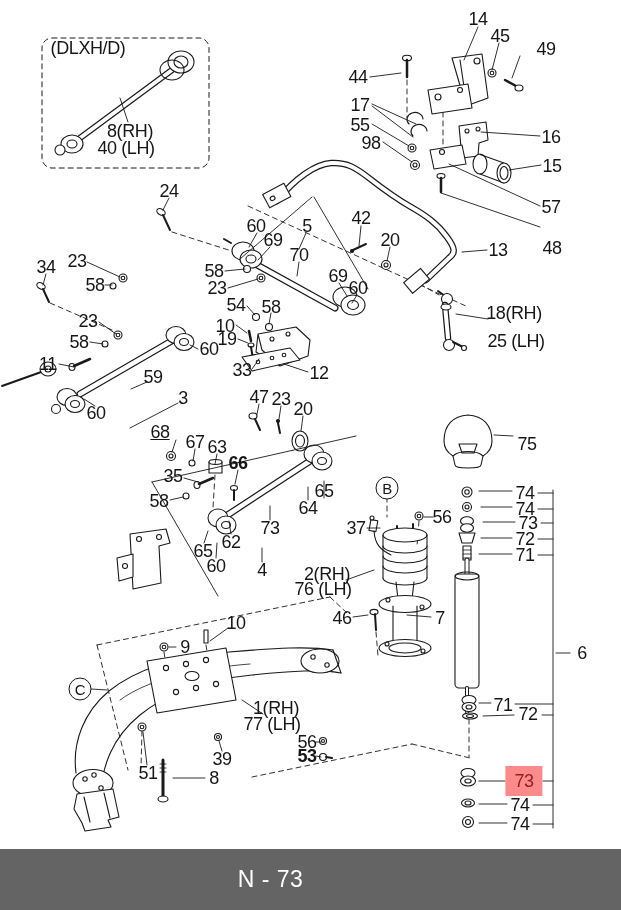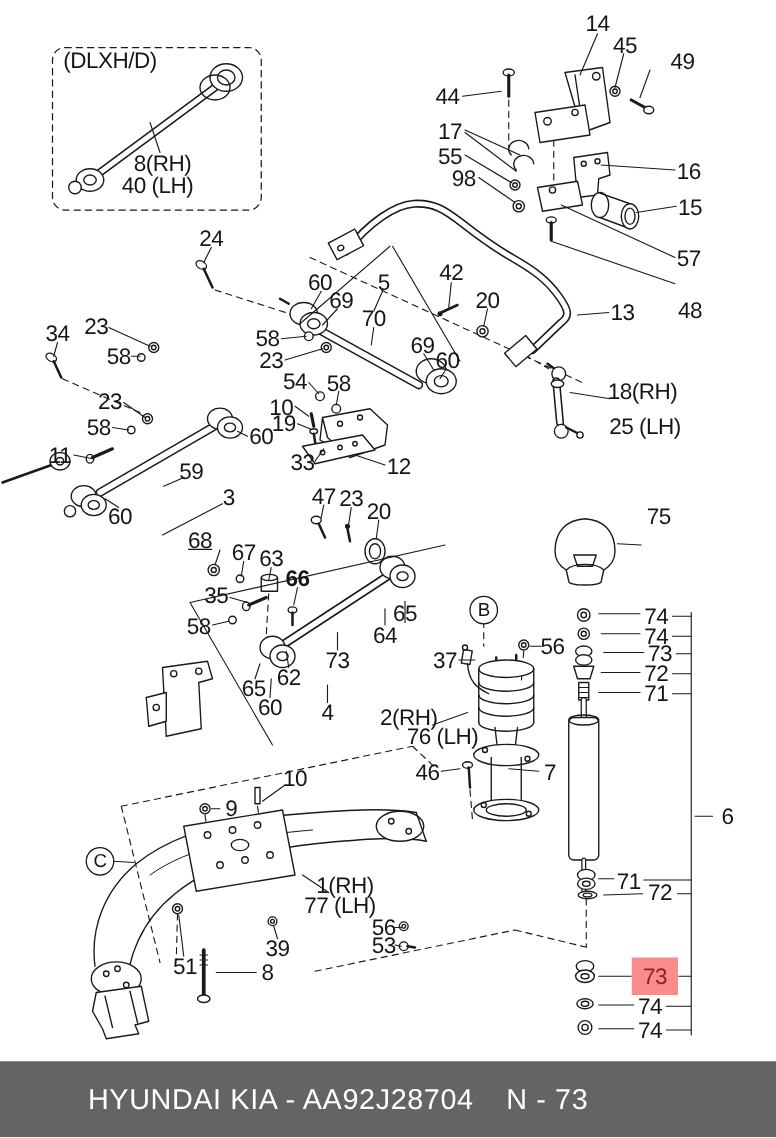--- a/index.html
+++ b/index.html
@@ -339,21 +339,21 @@
       <span class="lbl" style="left: 242px; top: 370px;">33</span>
       <span class="lbl" style="left: 319px; top: 373px;">12</span>
       <span class="lbl" style="left: 514px; top: 313px;">18(RH)</span>
       <span class="lbl" style="left: 516px; top: 329px; margin-top: 12px;">25 (LH)</span>
       <span class="lbl" style="left: 153px; top: 377px;">59</span>
       <span class="lbl" style="left: 183px; top: 398px;">3</span>
       <span class="lbl" style="left: 96px; top: 413px;">60</span>
       <span class="lbl" style="left: 259px; top: 397px;">47</span>
       <span class="lbl" style="left: 281px; top: 399px;">23</span>
       <span class="lbl" style="left: 303px; top: 409px;">20</span>
-      <span class="lbl" style="left: 527px; top: 413px;">75</span>
+      <span class="lbl" style="left: 527px; top: 444px;">75</span>
       <span class="lbl" style="left: 160px; top: 432px; text-decoration: underline;">68</span>
       <span class="lbl" style="left: 195px; top: 442px;">67</span>
       <span class="lbl" style="left: 217px; top: 447px;">63</span>
       <span class="lbl" style="left: 238px; top: 463px; font-weight: bold;">66</span>
       <span class="lbl" style="left: 173px; top: 476px;">35</span>
       <span class="lbl" style="left: 159px; top: 501px;">58</span>
       <span class="lbl" style="left: 324px; top: 491px;">65</span>
       <span class="lbl" style="left: 308px; top: 508px;">64</span>
       <span class="lbl" style="left: 270px; top: 528px;">73</span>
       <span class="lbl" style="left: 231px; top: 542px;">62</span>
@@ -362,39 +362,38 @@
       <span class="lbl" style="left: 262px; top: 570px;">4</span>
       <span class="lbl circled" style="left: 387px; top: 488px;">B</span>
       <span class="lbl" style="left: 356px; top: 528px;">37</span>
       <span class="lbl" style="left: 442px; top: 517px;">56</span>
       <span class="lbl" style="left: 525px; top: 493px;">74</span>
       <span class="lbl" style="left: 525px; top: 509px;">74</span>
       <span class="lbl" style="left: 528px; top: 523px;">73</span>
       <span class="lbl" style="left: 525px; top: 539px;">72</span>
       <span class="lbl" style="left: 525px; top: 555px;">71</span>
       <span class="lbl" style="left: 327px; top: 574px;">2(RH)</span>
-      <span class="lbl" style="left: 323px; top: 589px; margin-left: 31px;">76 (LH)</span>
+      <span class="lbl" style="left: 323px; top: 589px;">76 (LH)</span>
       <span class="lbl" style="left: 342px; top: 618px;">46</span>
       <span class="lbl" style="left: 440px; top: 618px;">7</span>
       <span class="lbl" style="left: 582px; top: 653px;">6</span>
       <span class="lbl" style="left: 503px; top: 705px;">71</span>
       <span class="lbl" style="left: 528px; top: 714px;">72</span>
       <span class="lbl" style="left: 236px; top: 623px;">10</span>
       <span class="lbl" style="left: 185px; top: 647px;">9</span>
       <span class="lbl circled" style="left: 80px; top: 689px;">C</span>
       <span class="lbl" style="left: 276px; top: 708px;">1(RH)</span>
       <span class="lbl" style="left: 272px; top: 724px;">77 (LH)</span>
       <span class="lbl" style="left: 307px; top: 742px;">56</span>
-      <span class="lbl" style="left: 307px; top: 756px;">53</span>
+      <span class="lbl" style="left: 307px; top: 756px; font-weight: bold;">53</span>
       <span class="lbl" style="left: 222px; top: 759px;">39</span>
       <span class="lbl" style="left: 148px; top: 773px;">51</span>
       <span class="lbl" style="left: 214px; top: 778px;">8</span>
       <span class="lbl highlight" style="left: 524px; top: 781px; background: rgb(251, 138, 138); color: rgb(140, 34, 34);">73</span>
       <span class="lbl" style="left: 520px; top: 805px;">74</span>
       <span class="lbl" style="left: 520px; top: 824px;">74</span>
     </div>
 
 <div class="footer" style="background: rgb(100, 100, 100);">
-  <span>HYUNDAI  KIA - AA92J28704</span>
   <span>N - 73</span>
 </div>
 
 </div>
 
 </body></html>

